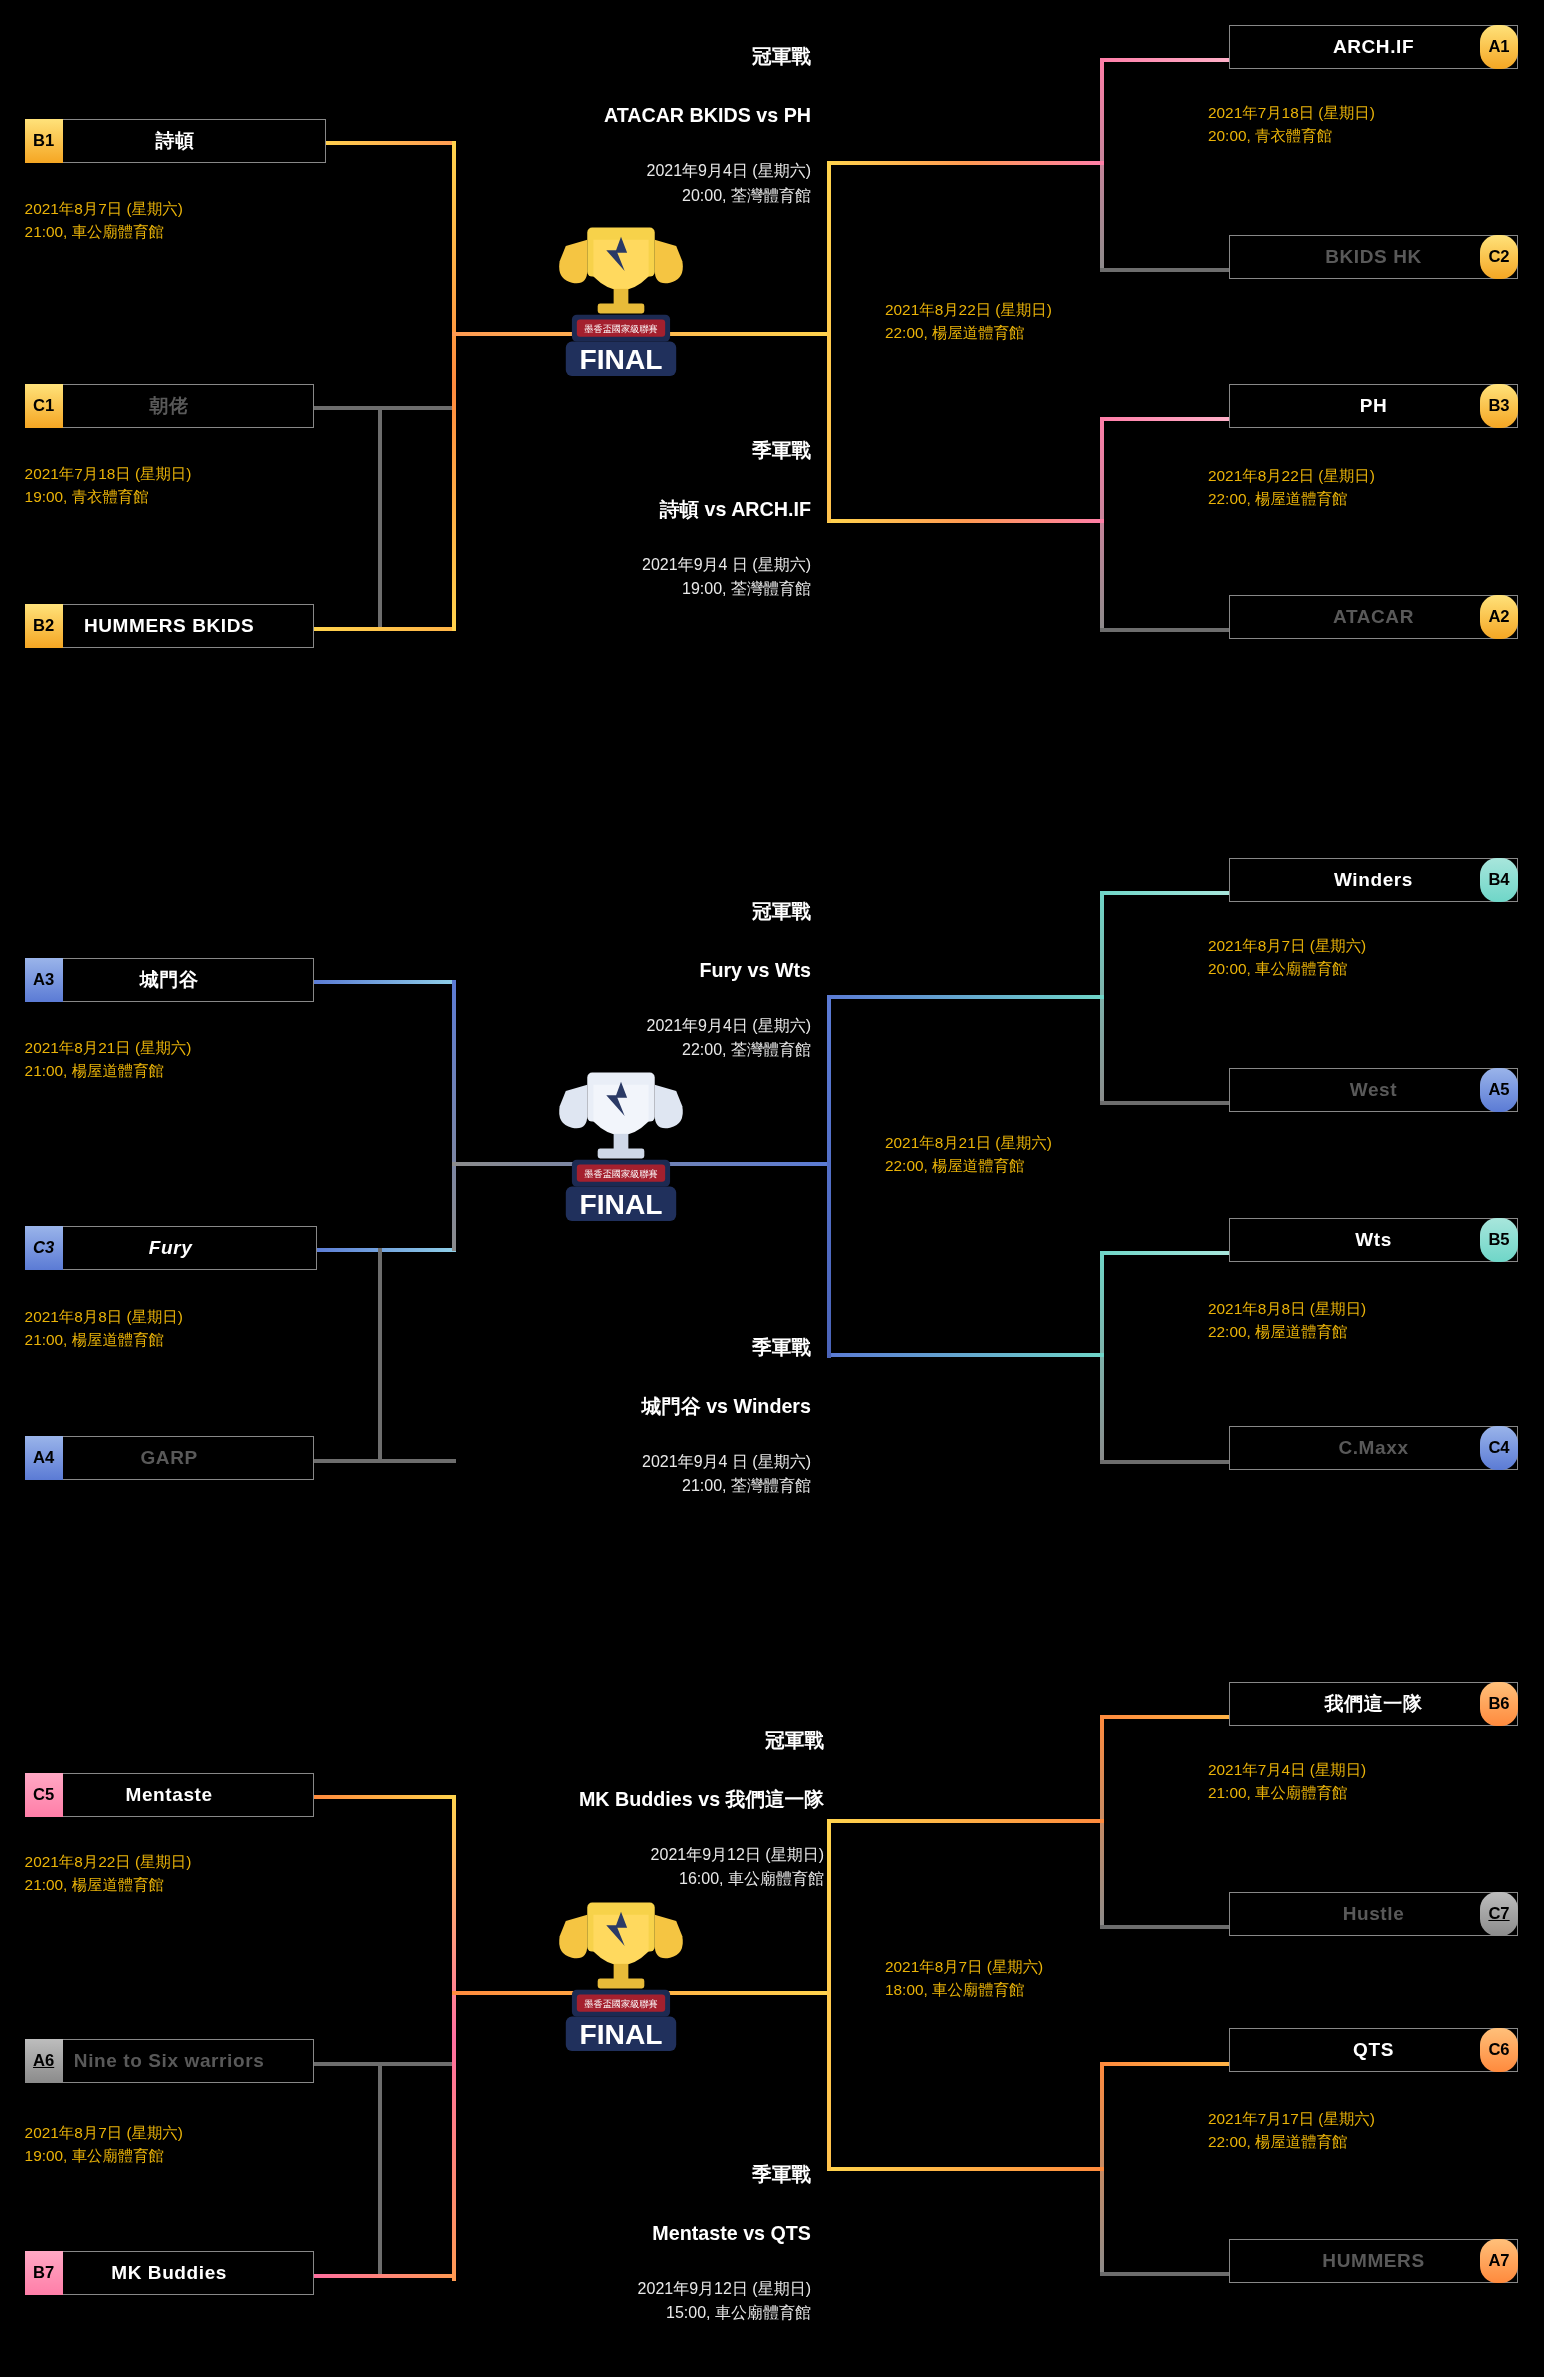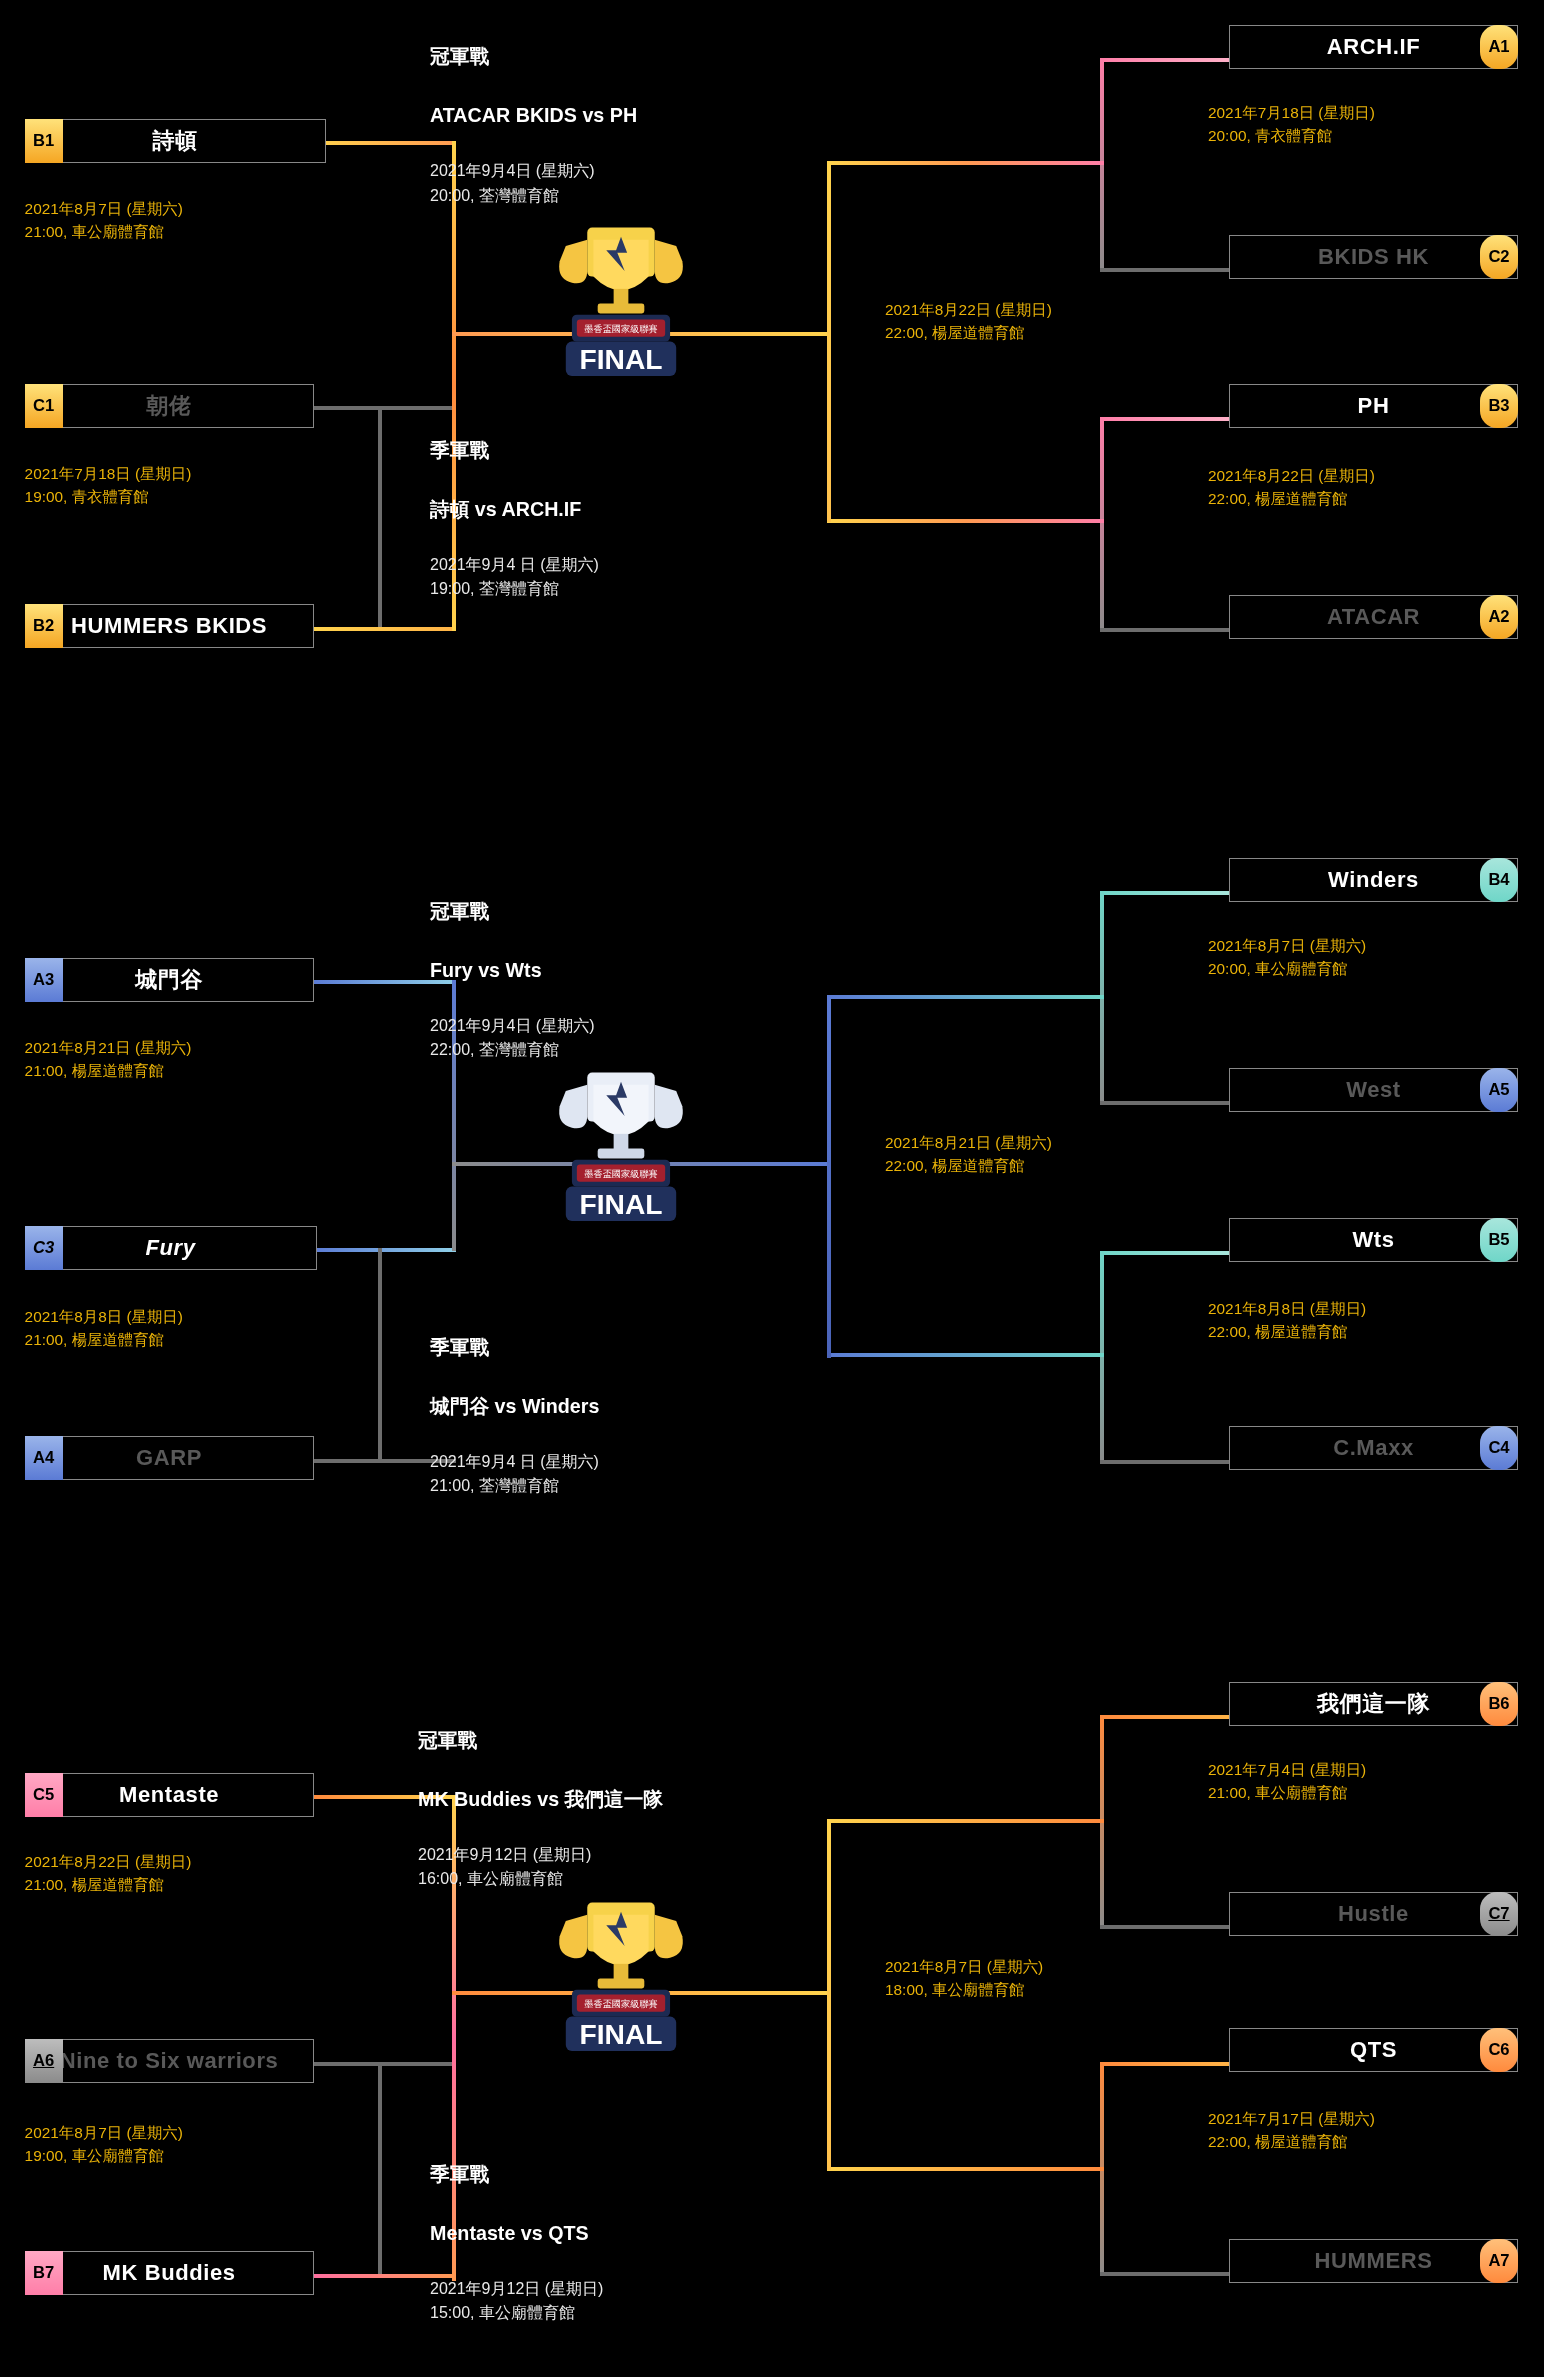--- a/index.html
+++ b/index.html
@@ -13,21 +13,21 @@
   .team{
     position:absolute;height:44px;display:flex;align-items:center;
     box-sizing:border-box;
   }
   .team .frame{
     position:absolute;left:0;top:0;right:0;bottom:0;
     border:1.8px solid #888;background:#000;box-sizing:border-box;
   }
   .team .name{
     position:relative;z-index:3;width:100%;text-align:center;
-    font-size:22px;font-weight:bold;letter-spacing:0.6px;
+    font-size:19px;font-weight:bold;letter-spacing:0.6px;
     white-space:nowrap;overflow:hidden;text-overflow:ellipsis;padding:0 7.4px;
     box-sizing:border-box;
   }
   .team.lost .name{color:#595959;font-weight:bold;}
   .team.win .name{color:#ffffff;}
   .seed{
     position:absolute;z-index:4;top:0;width:38px;height:44px;
     display:flex;align-items:center;justify-content:center;
     font-size:16.6px;font-weight:bold;color:#000;box-sizing:border-box;
   }
@@ -54,21 +54,21 @@
 
   
   .ln{position:absolute;}
 
   
   .info{
     position:absolute;font-size:15.4px;line-height:1.5;color:#eab308;
     white-space:pre-line;
   }
   .hdr{
-    position:absolute;text-align:left;font-size:18.4px;line-height:1.55;
+    position:absolute;text-align:right;font-size:18.4px;line-height:1.55;
     color:#ffffff;white-space:pre-line;
   }
   .hdr .big{font-size:19.7px;font-weight:bold;display:block;}
   .hdr .sub{font-size:16px;display:block;color:#e9e9e9;}
 
   
   .logo{position:absolute;width:184px;height:184px;}
   .logo svg{width:100%;height:100%;display:block;}
 </style>
 </head>

